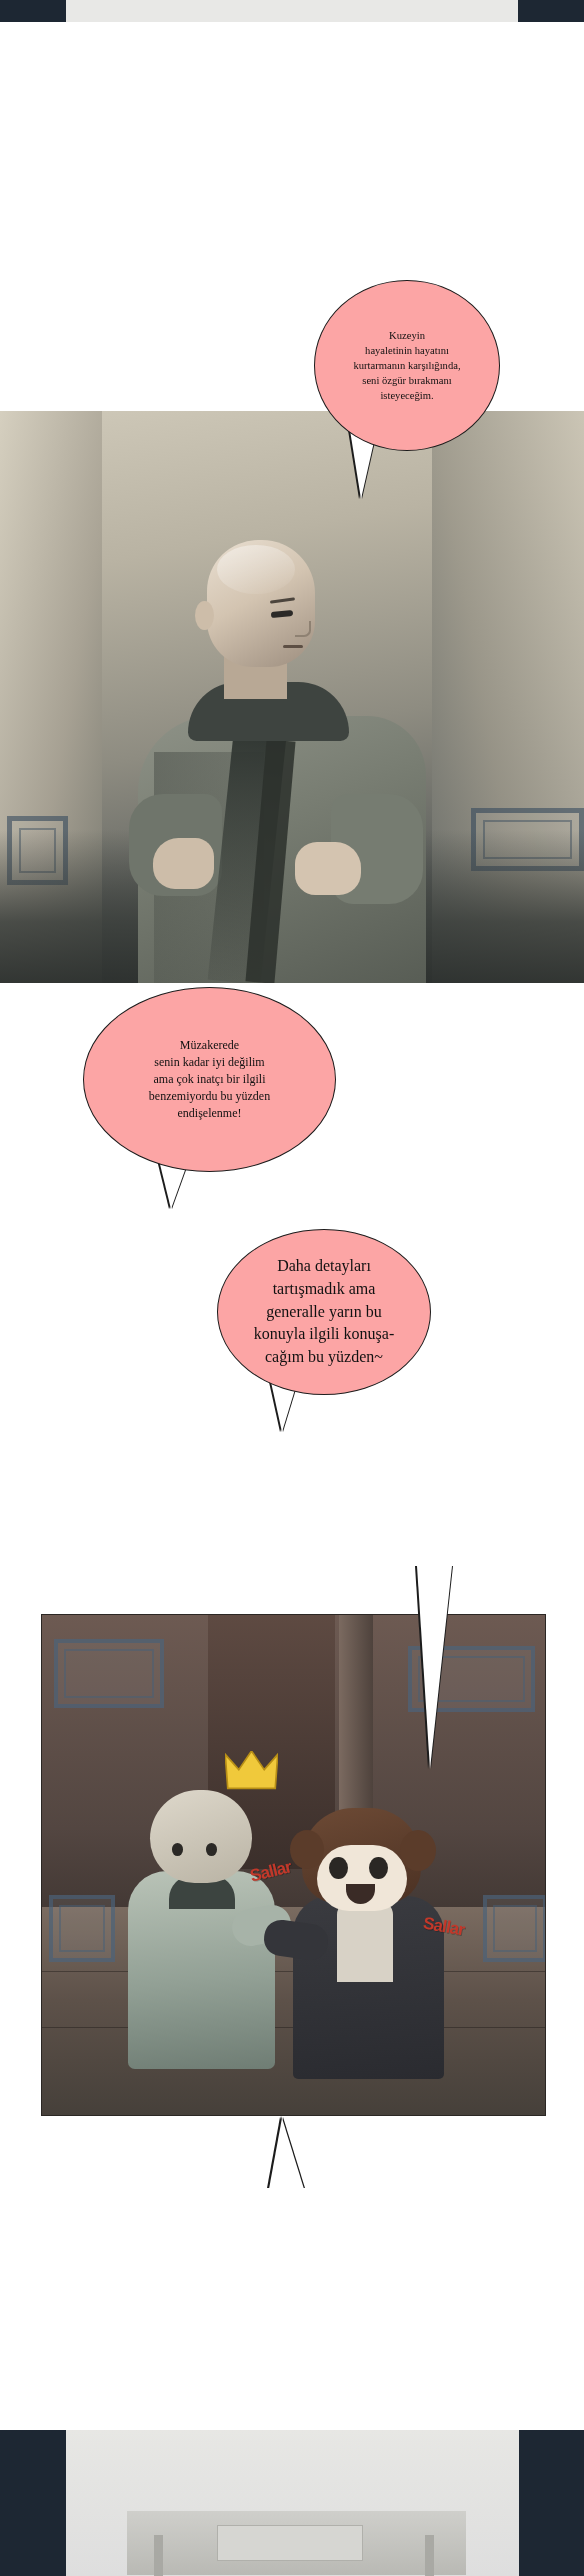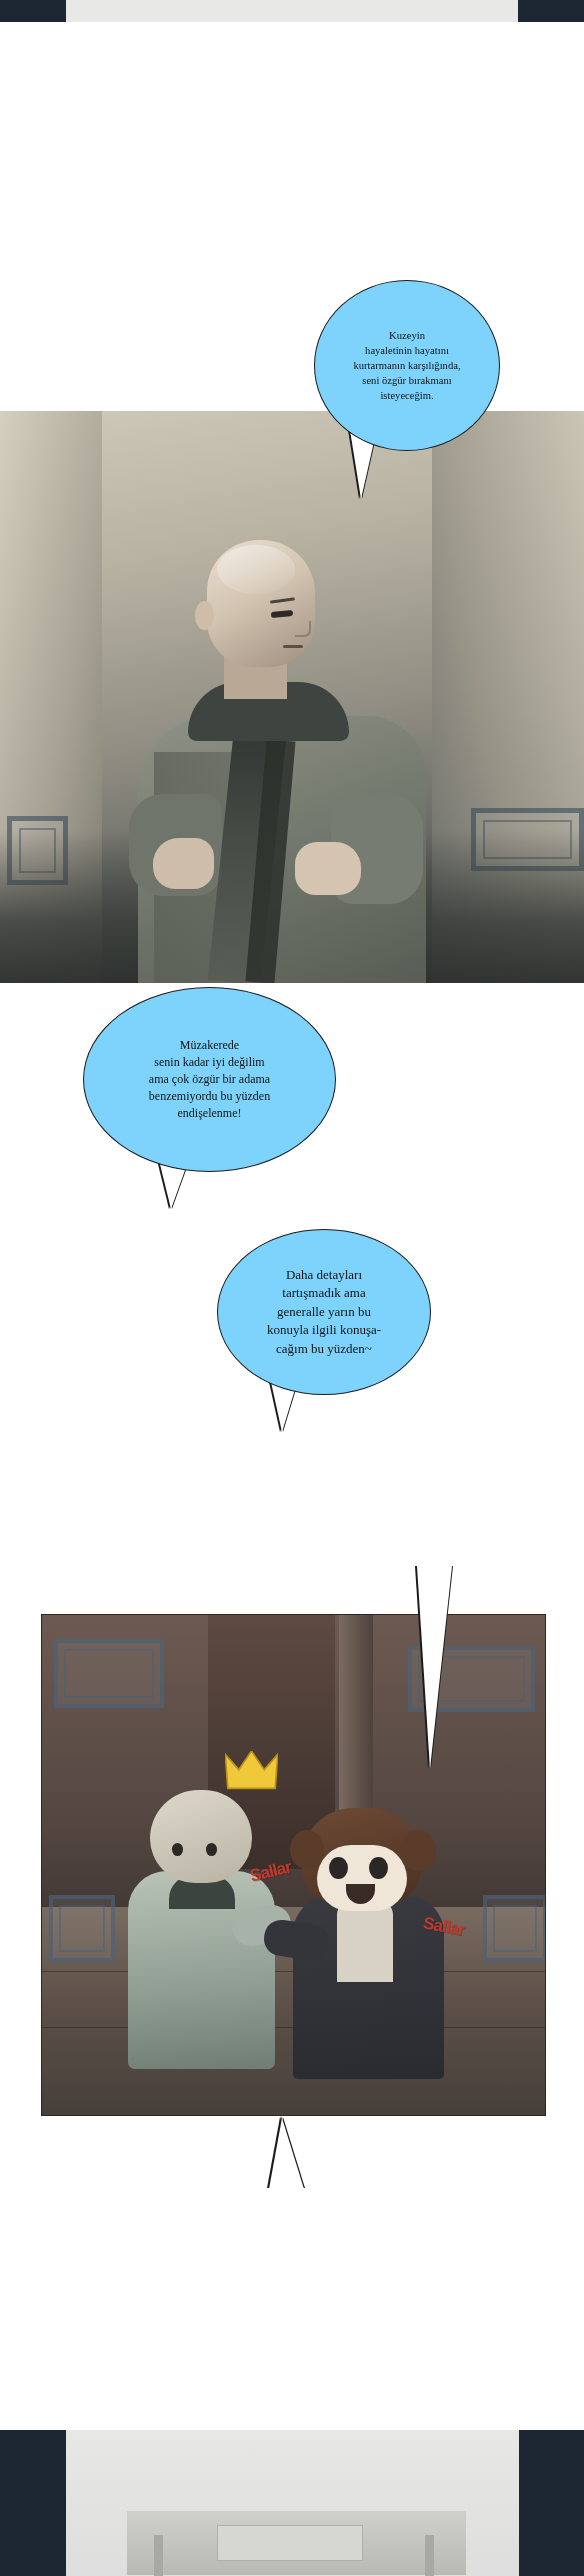--- a/index.html
+++ b/index.html
@@ -274,21 +274,21 @@
     font-size: 17px;
     letter-spacing: -0.8px;
     text-shadow: 0.8px 0.8px 0 rgba(0,0,0,.25);
   }
   .shake.s1 { left: 208px; top: 247px; transform: rotate(-14deg); }
   .shake.s2 { left: 381px; top: 302px; transform: rotate(10deg); }
 
   
   .bubble {
     position: absolute;
-    background: #7dd3fc;
+    background: #fca5a5;
     border: 1.7px solid #1c1c1c;
     border-radius: 50%;
     display: flex;
     align-items: center;
     justify-content: center;
     text-align: center;
     color: #111;
     box-sizing: border-box;
   }
   .bubble .txt {
@@ -315,21 +315,21 @@
   .b2 { left: 83px; top: 987px; width: 253px; height: 185px; font-size: 12px; }
   .b2-tail {
     left: 156px; top: 1148px;
     border-left: 15.3px solid transparent;
     border-right: 22px solid transparent;
     border-top: 61px solid #ffffff;
     filter: drop-shadow(-1.7px 0.8px 0 #1c1c1c) drop-shadow(1.7px 0.8px 0 #1c1c1c);
   }
 
   
-  .b3 { left: 217px; top: 1229px; width: 214px; height: 166px; font-size: 13px; }
+  .b3 { left: 217px; top: 1229px; width: 214px; height: 166px; font-size: 16px; }
   .b3-tail {
     left: 269px; top: 1373px;
     border-left: 13.6px solid transparent;
     border-right: 18.6px solid transparent;
     border-top: 59px solid #ffffff;
     filter: drop-shadow(-1.7px 0.8px 0 #1c1c1c) drop-shadow(1.7px 0.8px 0 #1c1c1c);
   }
 
   
   .b4 {
@@ -430,21 +430,21 @@
 hayaletinin hayatını
 kurtarmanın karşılığında,
 seni özgür bırakmanı
 isteyeceğim.</div>
   </div>
 
   <div class="tail b2-tail"></div>
   <div class="bubble b2">
     <div class="txt">Müzakerede
 senin kadar iyi değilim
-ama çok özgür bir adama
+ama çok inatçı bir ilgili
 benzemiyordu bu yüzden
 endişelenme!</div>
   </div>
 
   <div class="tail b3-tail"></div>
   <div class="bubble b3">
     <div class="txt">Daha detayları
 tartışmadık ama
 generalle yarın bu
 konuyla ilgili konuşa-

